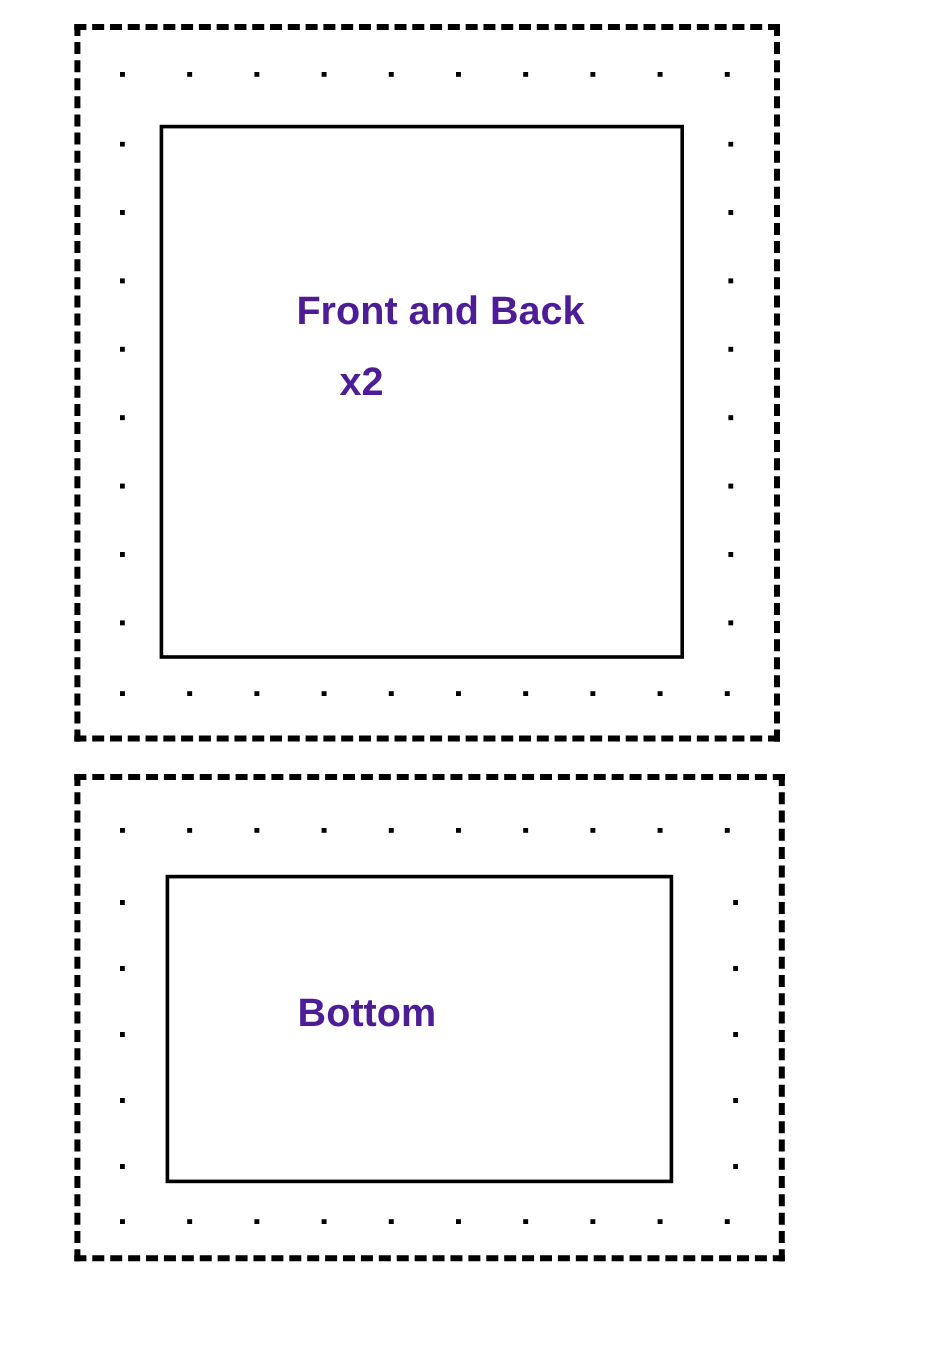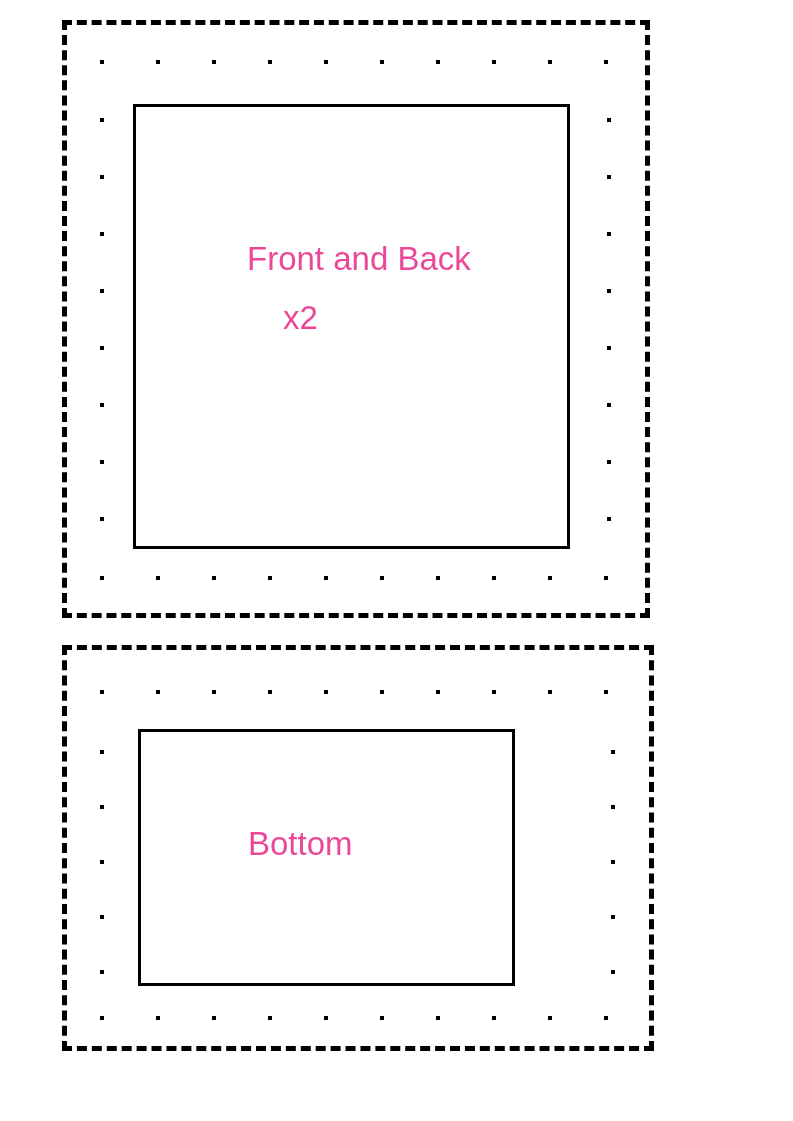--- a/index.html
+++ b/index.html
@@ -26,21 +26,21 @@
   #piece-bottom     { left: 62px;  top: 645px; width: 592px; height: 406px; }
 
   
   .cut-rect {
     position: absolute;
     border: 3px solid #000000;
     box-sizing: border-box;
     background: #ffffff;
   }
   #piece-front-back .cut-rect { left: 66px; top: 79px;  width: 437px; height: 445px; }
-  #piece-bottom     .cut-rect { left: 71px; top: 79px;  width: 377px; height: 257px; }
+  #piece-bottom     .cut-rect { left: 71px; top: 79px;  width: 423px; height: 257px; }
 
   
   .dots-h {
     position: absolute;
     height: 4px;
     left: 33px;
     right: 34px;
     background-image: linear-gradient(to right, #000 0 4px, transparent 4px);
     background-size: 56px 4px;
     background-repeat: repeat-x;
@@ -59,24 +59,25 @@
   .dots-right { right: 34px; }
 
   #piece-front-back .dots-v { top: 93px;  bottom: 75px; }
   #piece-bottom .dots-v     { top: 100px; bottom: 65px; background-size: 4px 55px; }
   #piece-bottom .dots-top    { top: 40px; }
   #piece-bottom .dots-bottom { bottom: 26px; }
 
   
   .piece-label {
     position: absolute;
-    color: #ec4899;
+    color: #4c1d95;
     font-size: 33px;
     line-height: 1.1;
     white-space: nowrap;
+    font-weight: bold;
   }
   #piece-front-back .label-name { left: 111px; top: 134px; }
   #piece-front-back .label-qty  { left: 147px; top: 193px; }
   #piece-bottom     .label-name { left: 107px; top: 94px;  }
 </style>
 </head>
 <body>
 
 <div>
 

